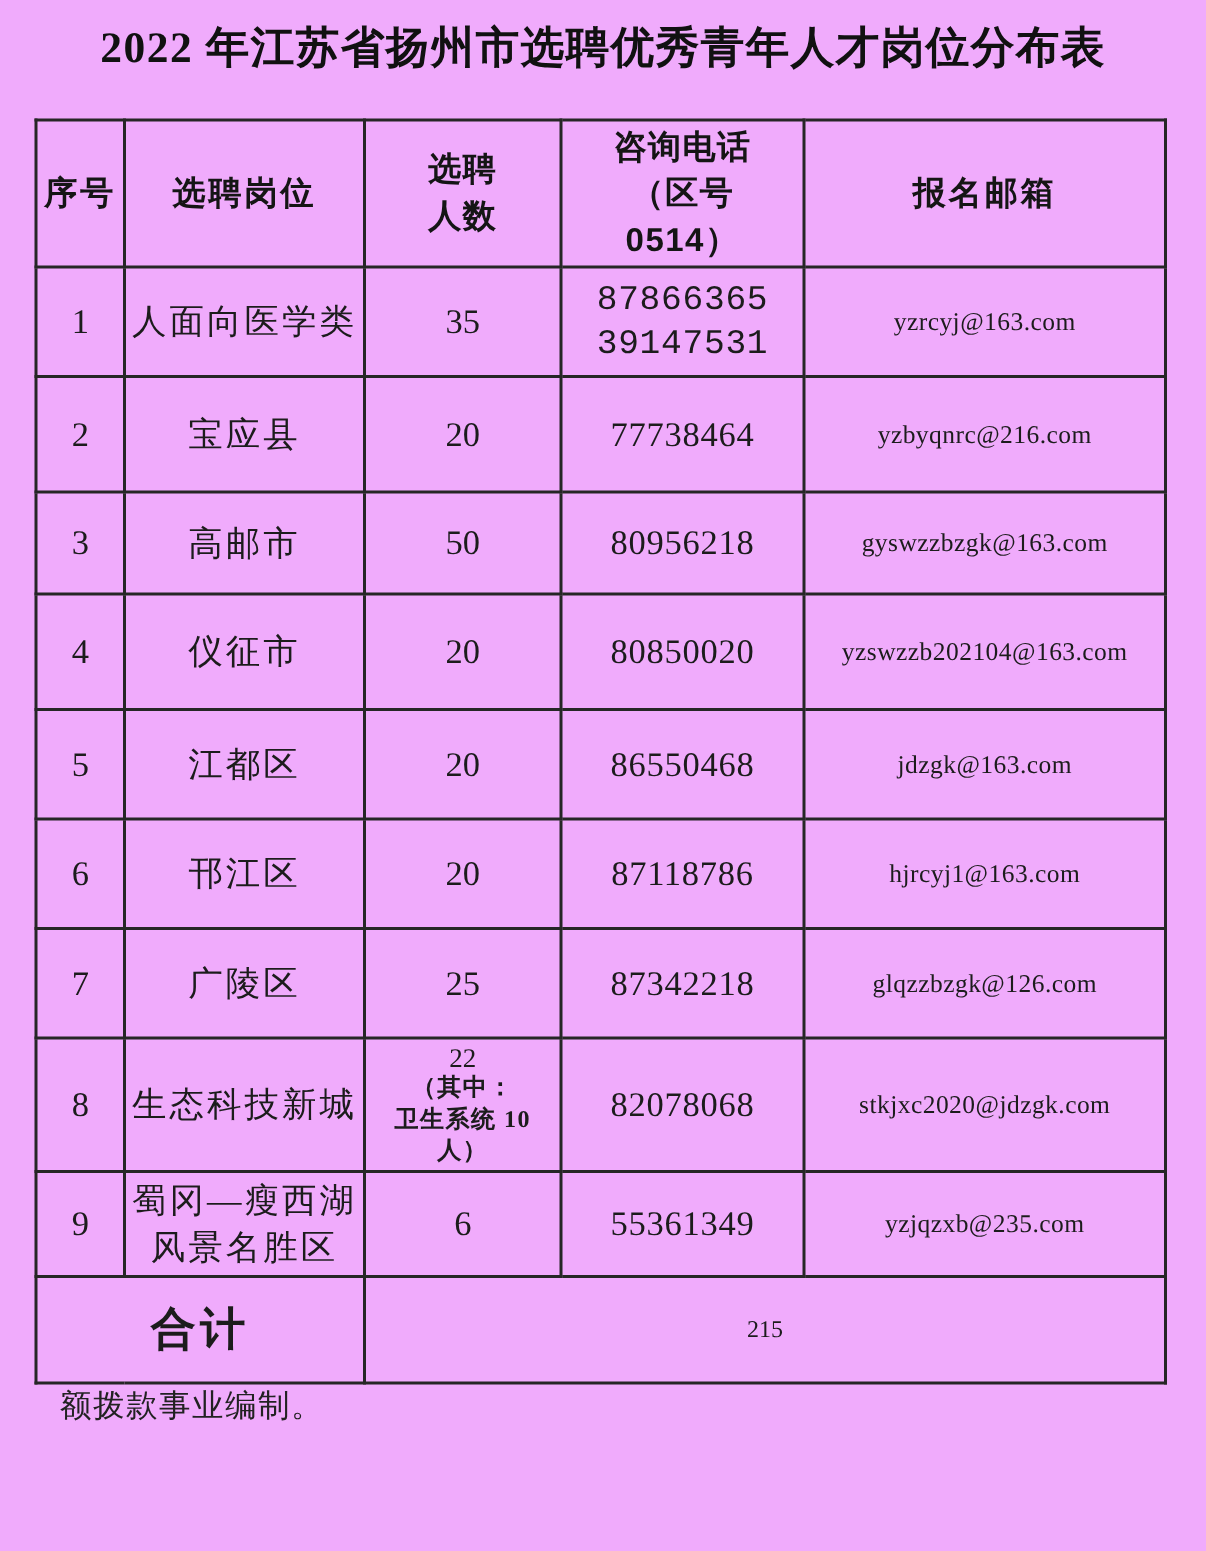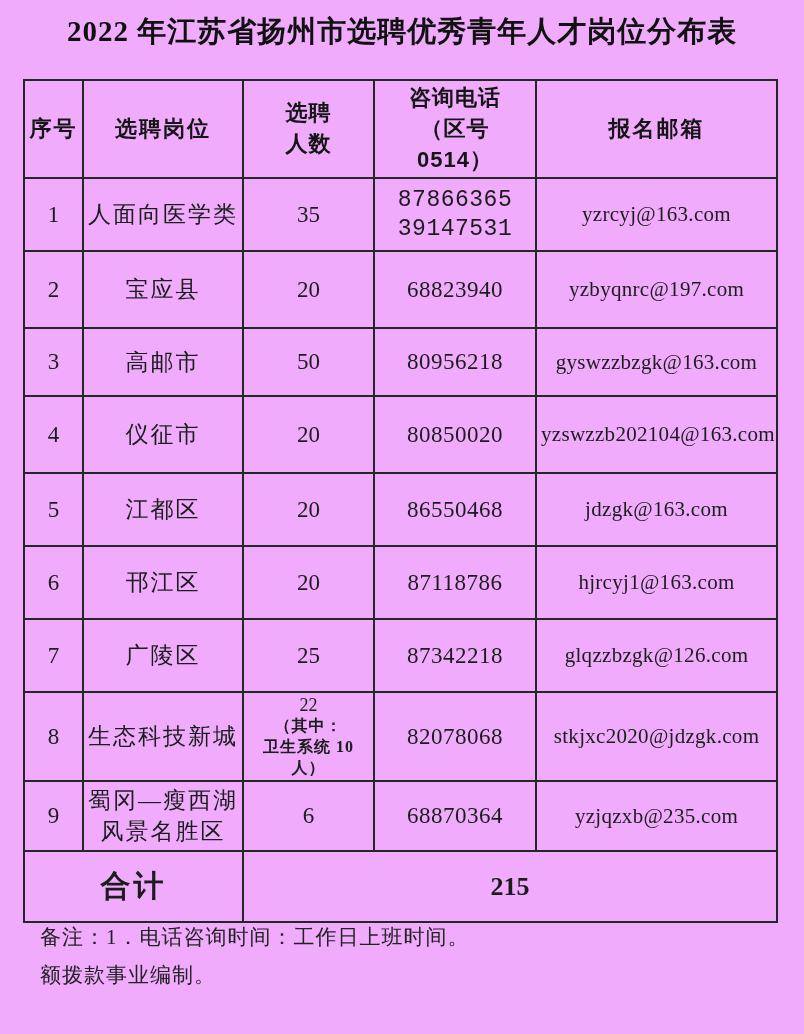--- a/index.html
+++ b/index.html
@@ -58,28 +58,28 @@
     font-size:23px;
     letter-spacing:2px;
     color:#1c1c1c;
   }
   .c-pos div{line-height:1.35;}
   .c-cnt{font-size:23px;}
   .cnt-main{font-size:18px;line-height:1.15;}
   .cnt-note{font-size:16px;line-height:1.3;letter-spacing:1px;font-weight:bold;}
   .c-ph{font-size:23px;letter-spacing:0.5px;}
   .c-ph div{line-height:1.25;font-family:Liberation Mono, monospace;}
-  .c-em{font-size:21px;letter-spacing:0.3px;border-radius:10px;}
+  .c-em{font-size:17px;letter-spacing:0.3px;border-radius:10px;}
   .total-label{
     font-family:"Liberation Sans","DejaVu Sans",sans-serif;
     font-weight:700;
     font-size:30px;
     letter-spacing:3px;
   }
-  .total-value{font-size:26px;font-weight:bold;}
+  .total-value{font-size:16px;}
   
   .notes{
     position:absolute;
     left:40px;right:30px;
     top:918px;
     font-size:21px;
     letter-spacing:1px;
     color:#222;
     line-height:38px;
   }
@@ -124,22 +124,22 @@
           <div>87866365</div>
           <div>39147531</div>
         </td>
         <td class="c-em">yzrcyj@163.com</td>
       </tr>
 
       <tr class="r-2">
         <td class="c-no">2</td>
         <td class="c-pos">宝应县</td>
         <td class="c-cnt">20</td>
-        <td class="c-ph">68823940</td>
-        <td class="c-em">yzbyqnrc@197.com</td>
+        <td class="c-ph">77738464</td>
+        <td class="c-em">yzbyqnrc@216.com</td>
       </tr>
 
       <tr class="r-3">
         <td class="c-no">3</td>
         <td class="c-pos">高邮市</td>
         <td class="c-cnt">50</td>
         <td class="c-ph">80956218</td>
         <td class="c-em">gyswzzbzgk@163.com</td>
       </tr>
 
@@ -187,29 +187,28 @@
         <td class="c-em">stkjxc2020@jdzgk.com</td>
       </tr>
 
       <tr class="r-9">
         <td class="c-no">9</td>
         <td class="c-pos">
           <div>蜀冈—瘦西湖</div>
           <div>风景名胜区</div>
         </td>
         <td class="c-cnt">6</td>
-        <td class="c-ph">68870364</td>
+        <td class="c-ph">55361349</td>
         <td class="c-em">yzjqzxb@235.com</td>
       </tr>
 
       <tr class="r-total">
         <td colspan="2" class="total-label">合计</td>
         <td colspan="3" class="total-value">215</td>
       </tr>
     </tbody>
   </table>
 
   <div class="notes">
-    <p>备注：1．电话咨询时间：工作日上班时间。</p>
     <p>额拨款事业编制。</p>
   </div>
 
 </div>
 
 </body></html>

